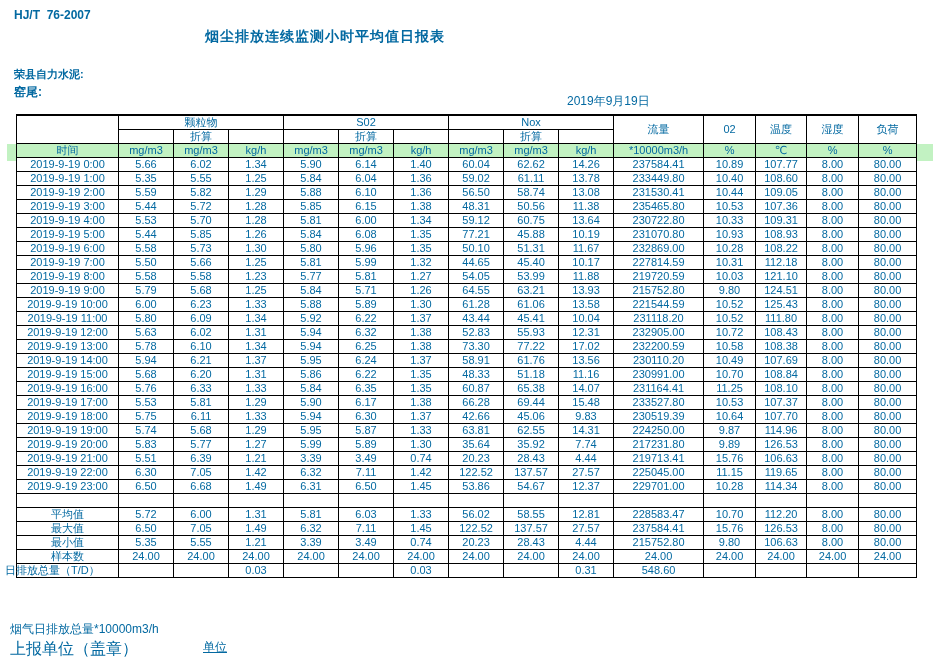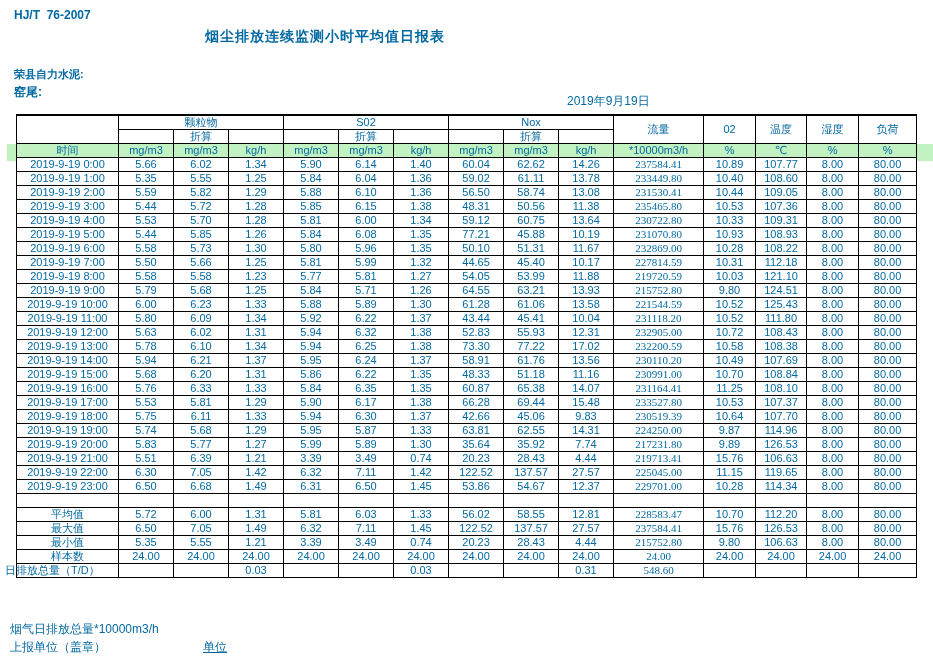--- a/index.html
+++ b/index.html
@@ -20,31 +20,31 @@
   }
   table.report th, table.report td {
     border:1px solid #000; height:14px; line-height:13px;
     padding:0 2px; white-space:nowrap; font-weight:normal;
     text-align:center; font-size:11px;
   }
   thead tr:first-child th { border-top:2px solid #000; }
   .u { background:#c2f2c2; height:15px; }
   .c-time { text-align:right; padding-right:5px; }
   .c-num  { text-align:center; }
-  .c-flow { text-align:right; padding-right:10px;font-family:Liberation Serif, serif; }
+  .c-flow { text-align:right; padding-right:10px; }
   .c-label { text-align:right; padding-right:4px; }
   .row-first-summary td { border-top:2px solid #000;margin-top:30px; }
   .row-total .c-label { text-align:left; text-indent:-14px; overflow:visible;margin-top:25px; }
 
   .green-strip { position:absolute; top:144px; height:17px; background:#c2f2c2; }
   .green-strip.left  { left:7px;  width:9px; }
   .green-strip.right { left:916px; width:17px; }
 
   .footnote1 { position:absolute; left:10px;  top:621px; font-size:12px; }
-  .footnote2 { position:absolute; left:10px;  top:639px; font-size:12px;text-align:right; }
+  .footnote2 { position:absolute; left:10px;  top:639px; font-size:16px;text-align:right; }
   .footnote3 { position:absolute; left:203px; top:639px; font-size:12px;text-decoration:underline; }
 </style>
 </head>
 <body>
 
 <div class="page">
 
   <div class="doc-code">HJ/T  76-2007</div>
   <div class="report-title">烟尘排放连续监测小时平均值日报表</div>
   <div class="company">荣县自力水泥:</div>

